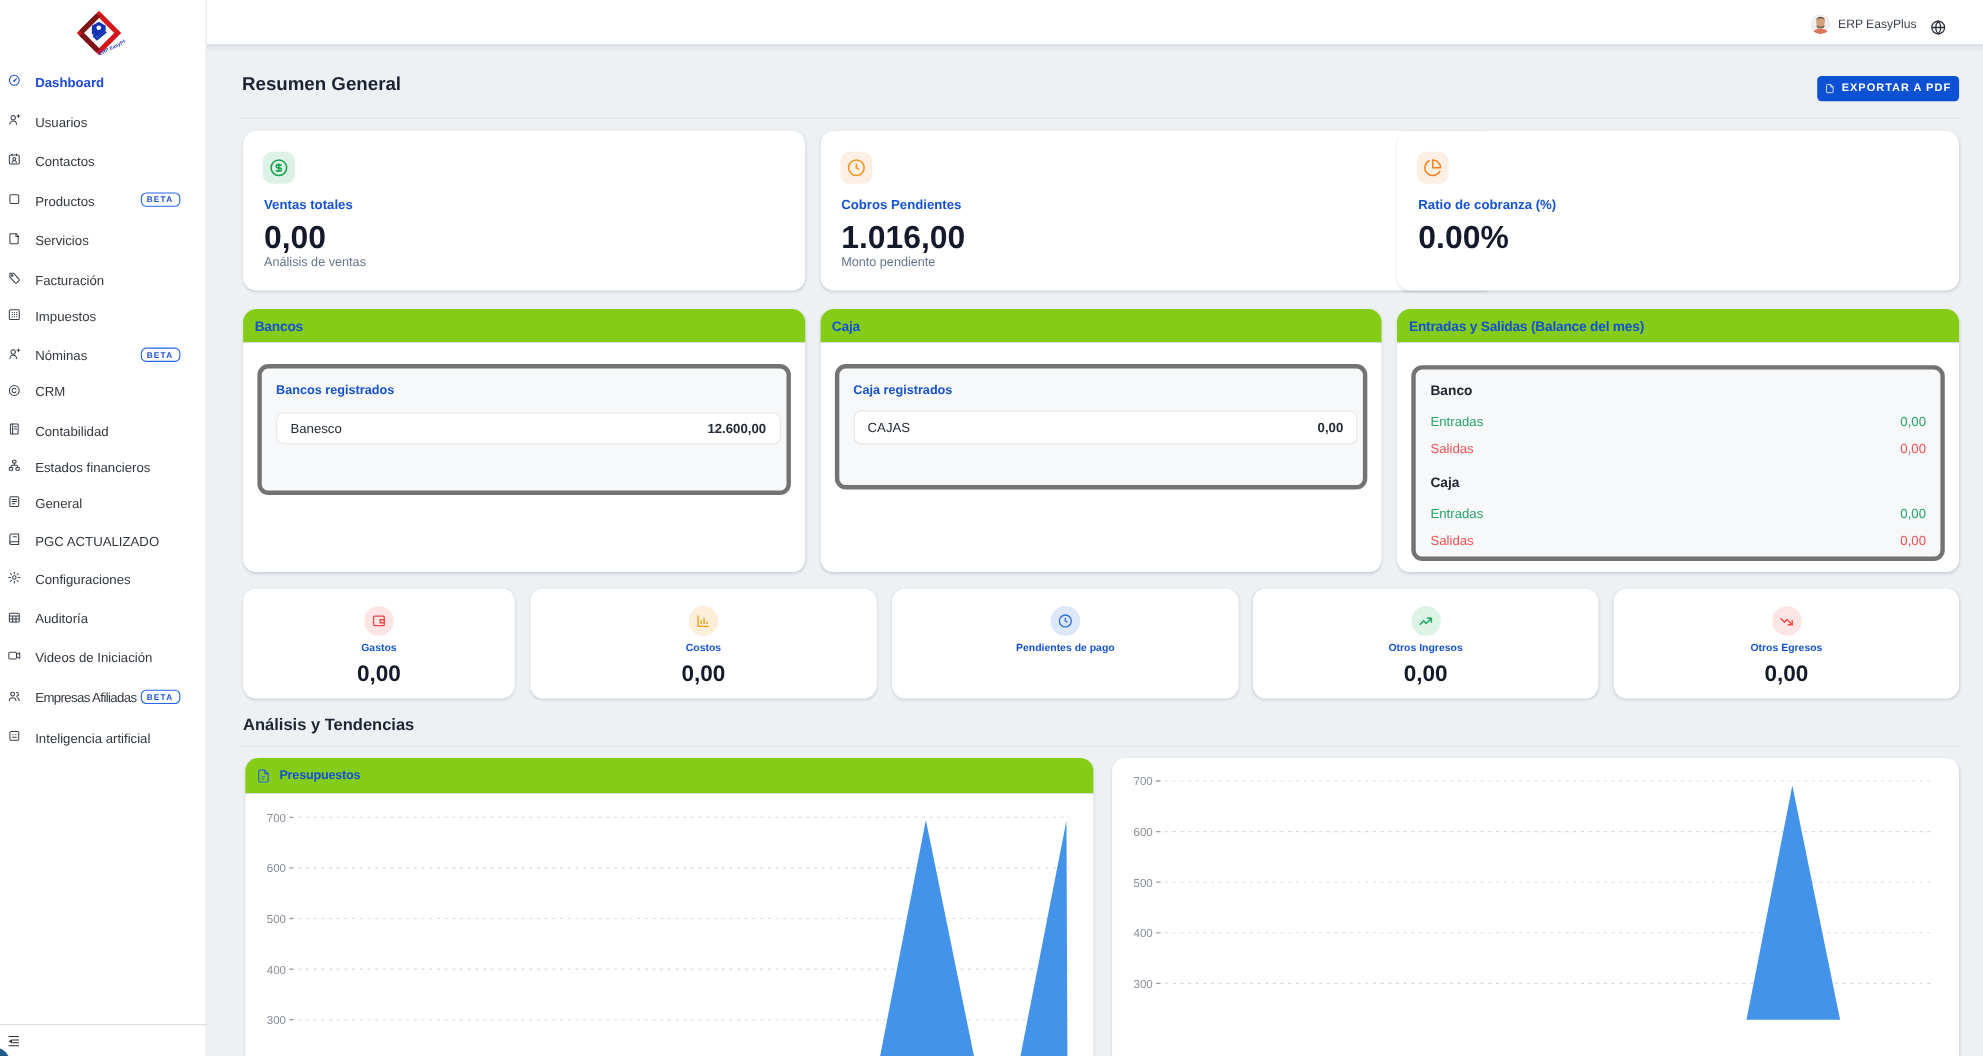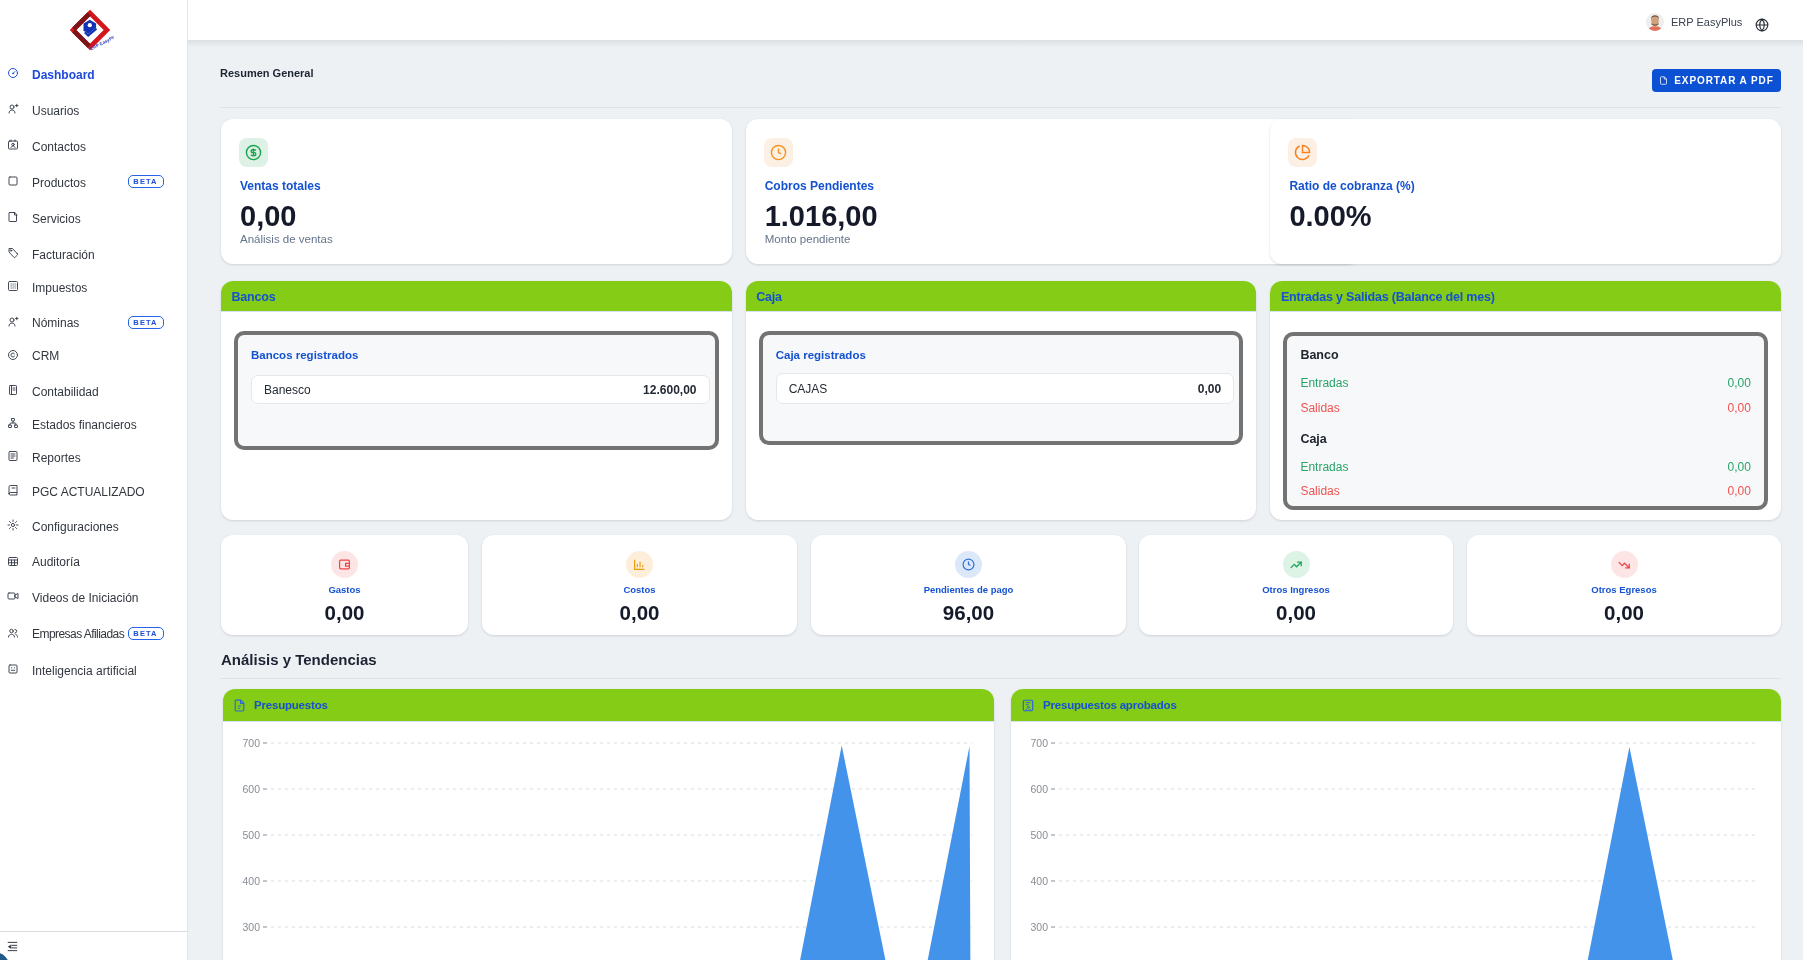--- a/index.html
+++ b/index.html
@@ -101,21 +101,21 @@
     <path d="M9 3v18"></path>
     <path d="M12 8h4M12 12h4"></path>
   </svg>
 <div class="mi" style="top:417.7px">Estados financieros</div>
 <svg class="sic" style="top:417.2px" width="12" height="12" viewBox="0 0 24 24" fill="none" stroke="#3a404c" stroke-width="1.9" stroke-linecap="round" stroke-linejoin="round">
     <rect x="9" y="3" width="6" height="5" rx="1"></rect>
     <rect x="3" y="16" width="6" height="5" rx="1"></rect>
     <rect x="15" y="16" width="6" height="5" rx="1"></rect>
     <path d="M12 8v4M6 16v-2a2 2 0 0 1 2-2h8a2 2 0 0 1 2 2v2"></path>
   </svg>
-<div class="mi" style="top:450.5px">Reportes</div>
+<div class="mi" style="top:450.5px">General</div>
 <svg class="sic" style="top:450.0px" width="12" height="12" viewBox="0 0 24 24" fill="none" stroke="#3a404c" stroke-width="1.9" stroke-linecap="round" stroke-linejoin="round">
     <rect x="4" y="3" width="16" height="18" rx="2"></rect>
     <path d="M8 8h8M8 12h8M8 16h5"></path>
   </svg>
 <div class="mi" style="top:484.5px">PGC ACTUALIZADO</div>
 <svg class="sic" style="top:484.0px" width="12" height="12" viewBox="0 0 24 24" fill="none" stroke="#3a404c" stroke-width="1.9" stroke-linecap="round" stroke-linejoin="round">
     <path d="M4 19.5A2.5 2.5 0 0 1 6.5 17H20V3H6.5A2.5 2.5 0 0 0 4 5.5z"></path>
     <path d="M4 19.5A2.5 2.5 0 0 0 6.5 22H20v-5"></path>
     <path d="M10 8h6"></path>
   </svg>
@@ -167,21 +167,21 @@
 <path d="M5 6.8 Q4.6 2.4 9 2.4 Q13.4 2.4 13 6.8 L12.6 4.9 Q11.4 3.6 9 3.6 Q6.6 3.6 5.4 4.9z" fill="#5d4636"></path>
 <path d="M5.6 10.2 Q9 12.6 12.4 10.2 L12.5 11.6 Q9 13.8 5.5 11.6z" fill="#6e573f"></path>
 <path d="M2.2 18 Q2.2 13.2 9 13.2 Q15.8 13.2 15.8 18z" fill="#e2725e"></path>
 </g>
   </svg>
 <div class="abs" style="left:1671px;top:15.8px;font-size:11px;color:#3a4150">ERP EasyPlus</div>
 <svg class="abs" style="left:1755px;top:18px" width="14" height="14" viewBox="0 0 24 24" fill="none" stroke="#2a2f38" stroke-width="2">
     <circle cx="12" cy="12" r="10"></circle>
     <path d="M2 12h20M12 2a15.3 15.3 0 0 1 4 10 15.3 15.3 0 0 1-4 10 15.3 15.3 0 0 1-4-10 15.3 15.3 0 0 1 4-10z"></path>
   </svg>
-<div class="abs" style="left:220px;top:66.5px;font-size:11px;font-weight:bold;color:#1c2333">Resumen General</div>
+<div class="abs" style="left:220px;top:66.5px;font-size:17px;font-weight:bold;color:#1c2333">Resumen General</div>
 <div class="abs" style="left:220px;top:107px;width:1561px;height:1px;background:#dfe3e8"></div>
 <div class="abs" style="left:1652px;top:69px;width:129px;height:23px;background:#0c50d4;border-radius:4px;display:flex;align-items:center;justify-content:center;color:#fff;font-size:10px;font-weight:bold;letter-spacing:0.9px">
 <svg width="9" height="11" viewBox="0 0 24 24" fill="none" stroke="#fff" stroke-width="2" style="margin-right:6px">
       <path d="M14 2H6a2 2 0 0 0-2 2v16a2 2 0 0 0 2 2h12a2 2 0 0 0 2-2V8z"></path>
       <path d="M14 2v6h6"></path>
     </svg>EXPORTAR A PDF</div>
 <div class="card" style="left:221.0px;top:119px;width:510.5px;height:145px">
     <div class="ibox" style="background:#def1e6">
       <svg width="17" height="17" viewBox="0 0 24 24" fill="none" stroke="#17a34a" stroke-width="2">
         <circle cx="12" cy="12" r="10"></circle>
@@ -277,21 +277,20 @@
     <div class="sc-n" style="top:66px">0,00</div>
   </div>
 <div class="card" style="left:811px;top:535px;width:315px;height:100px">
     <div class="sc-i" style="background:#dce7fa">
       <svg width="13" height="13" viewBox="0 0 24 24" fill="none" stroke="#2c6fd8" stroke-width="2.2">
         <circle cx="12" cy="12" r="10"></circle>
         <path d="M12 6.5V12l3.5 2"></path>
       </svg>
     </div>
     <div class="sc-t" style="top:49px">Pendientes de pago</div>
-    <div class="sc-n" style="top:66px">96,00</div>
   </div>
 <div class="card" style="left:1139px;top:535px;width:314px;height:100px">
     <div class="sc-i" style="background:#dcf3e6">
       <svg width="14" height="14" viewBox="0 0 24 24" fill="none" stroke="#19a45b" stroke-width="2.2">
         <path d="M3 17l6-6 4 4 8-8"></path>
         <path d="M14 7h7v7"></path>
       </svg>
     </div>
     <div class="sc-t" style="top:49px">Otros Ingresos</div>
     <div class="sc-n" style="top:66px">0,00</div>
@@ -331,29 +330,20 @@
       <line x1="40" y1="159" x2="44" y2="159" stroke="#9aa0a8" stroke-width="1.2"></line>
       <line x1="48" y1="159" x2="749" y2="159" stroke="#dadce2" stroke-width="1" stroke-dasharray="3 4"></line>
       <text x="37" y="209" font-size="10.5" fill="#878d96" text-anchor="end" font-family="Liberation Sans">300</text>
       <line x1="40" y1="205" x2="44" y2="205" stroke="#9aa0a8" stroke-width="1.2"></line>
       <line x1="48" y1="205" x2="749" y2="205" stroke="#dadce2" stroke-width="1" stroke-dasharray="3 4"></line>
       <polygon points="556.6,344 618.7,23.5 684,344" fill="#4493ea"></polygon>
       <polygon points="684,344 746.5,24 747.8,344" fill="#4493ea"></polygon>
     </svg>
   </div>
 <div class="card" style="left:1011px;top:689px;width:770px;height:420px;border-radius:12px 12px 0 0">
-    <div class="strip" style="height:33px;font-size:11.5px;padding:0 10px">
-      <svg width="14" height="15" viewBox="0 0 24 24" fill="none" stroke="#2c66d9" stroke-width="2">
-        <rect x="4" y="3" width="16" height="18" rx="2"></rect>
-        <path d="M8 7h8M8 10.5h5" stroke-width="1.6"></path>
-        <circle cx="12.5" cy="15" r="1.8" stroke-width="1.6"></circle>
-        <path d="M9.5 21v-3.2M15.5 21v-3.2" stroke-width="1.6"></path>
-      </svg>
-      <span style="margin-left:8px">Presupuestos aprobados</span>
-    </div>
     <svg width="770" height="238" viewBox="0 0 770 238" style="display:block">
       <text x="37" y="25" font-size="10.5" fill="#878d96" text-anchor="end" font-family="Liberation Sans">700</text>
       <line x1="40" y1="21" x2="44" y2="21" stroke="#9aa0a8" stroke-width="1.2"></line>
       <line x1="48" y1="21" x2="747" y2="21" stroke="#dadce2" stroke-width="1" stroke-dasharray="3 4"></line>
       <text x="37" y="71" font-size="10.5" fill="#878d96" text-anchor="end" font-family="Liberation Sans">600</text>
       <line x1="40" y1="67" x2="44" y2="67" stroke="#9aa0a8" stroke-width="1.2"></line>
       <line x1="48" y1="67" x2="747" y2="67" stroke="#dadce2" stroke-width="1" stroke-dasharray="3 4"></line>
       <text x="37" y="117" font-size="10.5" fill="#878d96" text-anchor="end" font-family="Liberation Sans">500</text>
       <line x1="40" y1="113" x2="44" y2="113" stroke="#9aa0a8" stroke-width="1.2"></line>
       <line x1="48" y1="113" x2="747" y2="113" stroke="#dadce2" stroke-width="1" stroke-dasharray="3 4"></line>

